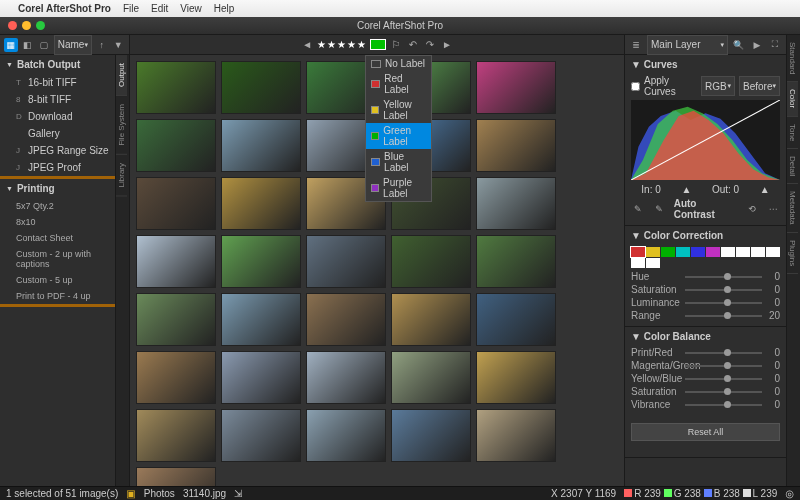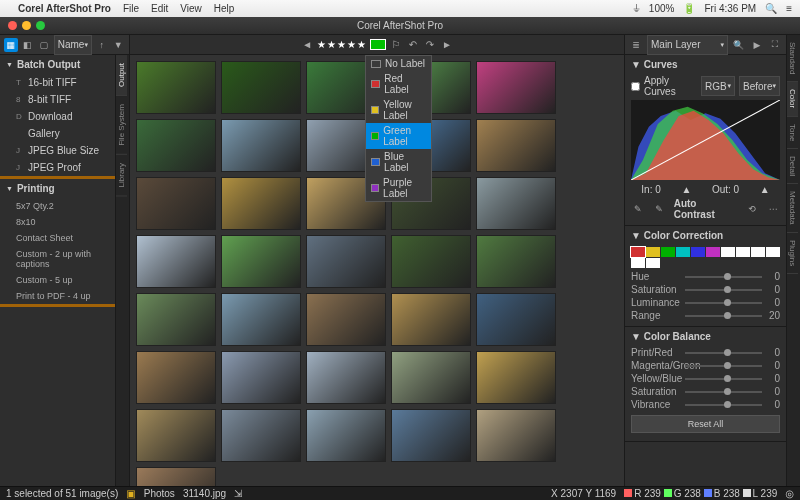--- a/index.html
+++ b/index.html
@@ -54,45 +54,37 @@
 .rrow{display:flex;align-items:center;padding:1px 6px;gap:4px;font-size:8px}
 .rrow .lab{width:50px;color:#aaa}
 .slider{flex:1;height:2px;background:#555;position:relative}
 .slider .knob{position:absolute;width:7px;height:7px;background:#999;border-radius:50%;top:-3px;left:50%}
 .rrow .val{width:14px;text-align:right;color:#aaa}
 .histo{height:80px;margin:2px 6px;background:#1a1a1a;position:relative;overflow:hidden}
 .histo svg{width:100%;height:100%}
 .inout{display:flex;justify-content:space-around;padding:2px 6px;font-size:8px;color:#999}
 .swatches{display:flex;gap:1px;padding:2px 6px;flex-wrap:wrap}
 .sw{width:14px;height:10px}
-.resetbtn{margin:4px 6px;background:#444;text-align:center;padding:3px;font-size:9px;border:1px solid #555}
+.resetbtn{margin:12px 6px;background:#444;text-align:center;padding:3px;font-size:9px;border:1px solid #555}
 .statusbar{height:14px;background:#1e1e1e;display:flex;align-items:center;padding:0 6px;font-size:8px;color:#999;gap:8px;border-top:1px solid #111}
 .statusbar .spacer{flex:1}
 .stch{display:inline-flex;align-items:center;gap:2px}
 .chbox{width:8px;height:8px}
 </style>
 </head>
 <body>
 
 <div class="menubar">
   <span class="apple"></span>
   <span class="appname">Corel AfterShot Pro</span>
   <span class="mitem">File</span>
   <span class="mitem">Edit</span>
   <span class="mitem">View</span>
   <span class="mitem">Help</span>
   <div class="spacer"></div>
-  <div class="right">
-    <span>⏚</span>
-    <span>100%</span>
-    <span>🔋</span>
-    <span>Fri 4:36 PM</span>
-    <span>🔍</span>
-    <span>≡</span>
-  </div>
 </div>
 
 <div class="titlebar">
   <div class="traffic">
     <div class="dot r"></div>
     <div class="dot y"></div>
     <div class="dot g"></div>
   </div>
   <span>Corel AfterShot Pro</span>
 </div>
@@ -130,21 +122,21 @@
               <div class="sitem">
                 <span class="pre">D</span>
                 <span>Download</span>
               </div>
               <div class="sitem">
                 <span class="pre"></span>
                 <span>Gallery</span>
               </div>
               <div class="sitem">
                 <span class="pre">J</span>
-                <span>JPEG Blue Size</span>
+                <span>JPEG Range Size</span>
               </div>
               <div class="sitem">
                 <span class="pre">J</span>
                 <span>JPEG Proof</span>
               </div>
             </div>
         </div>
         <div class="section">
           <div class="shead">
               <span class="tri">▼</span>

